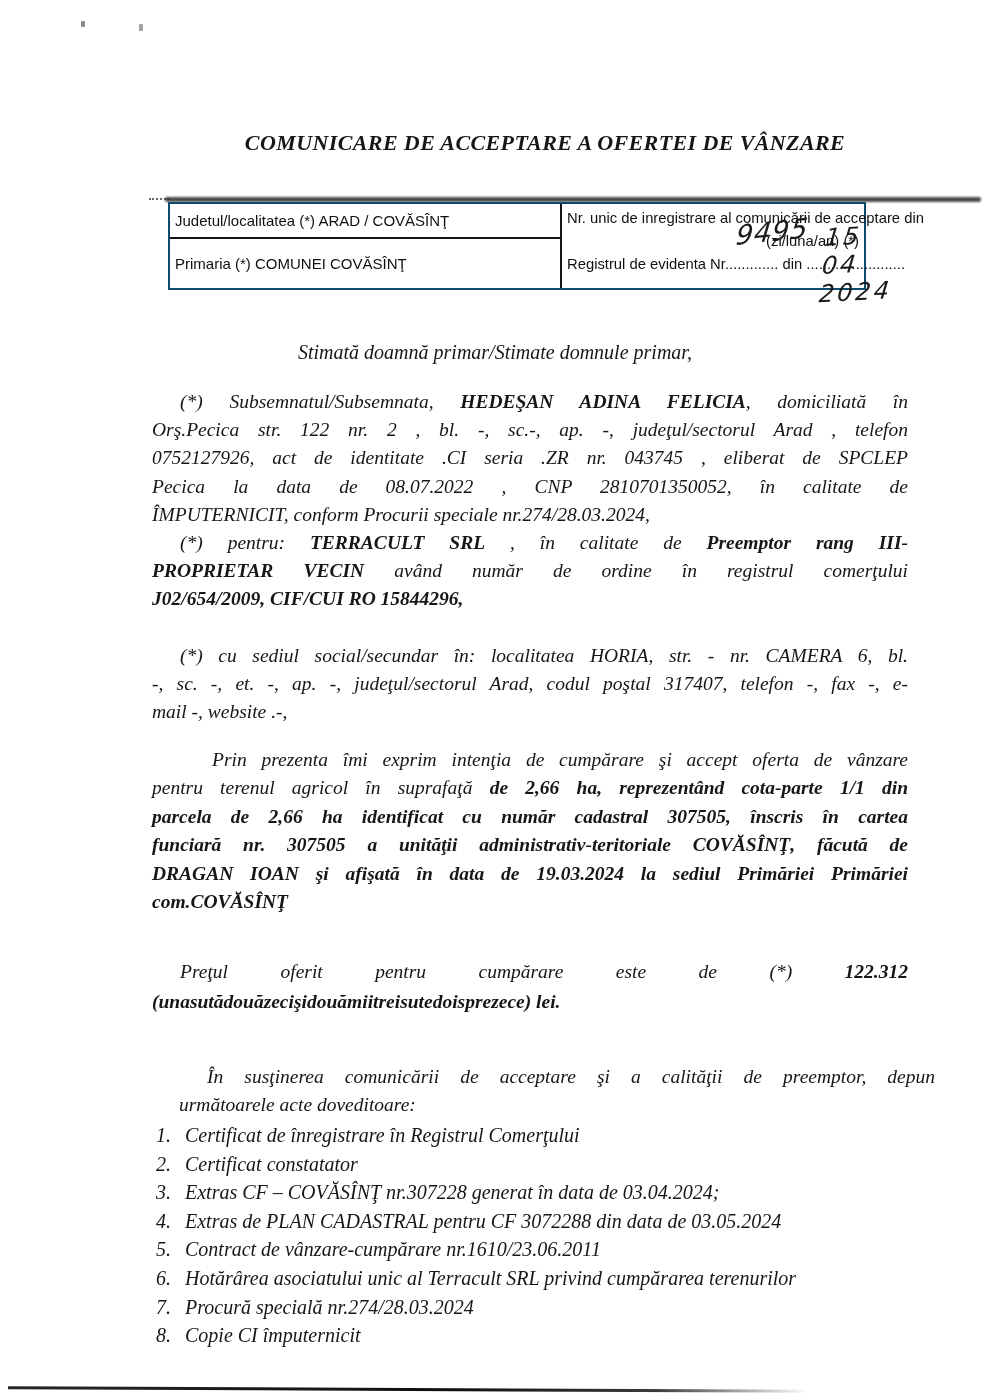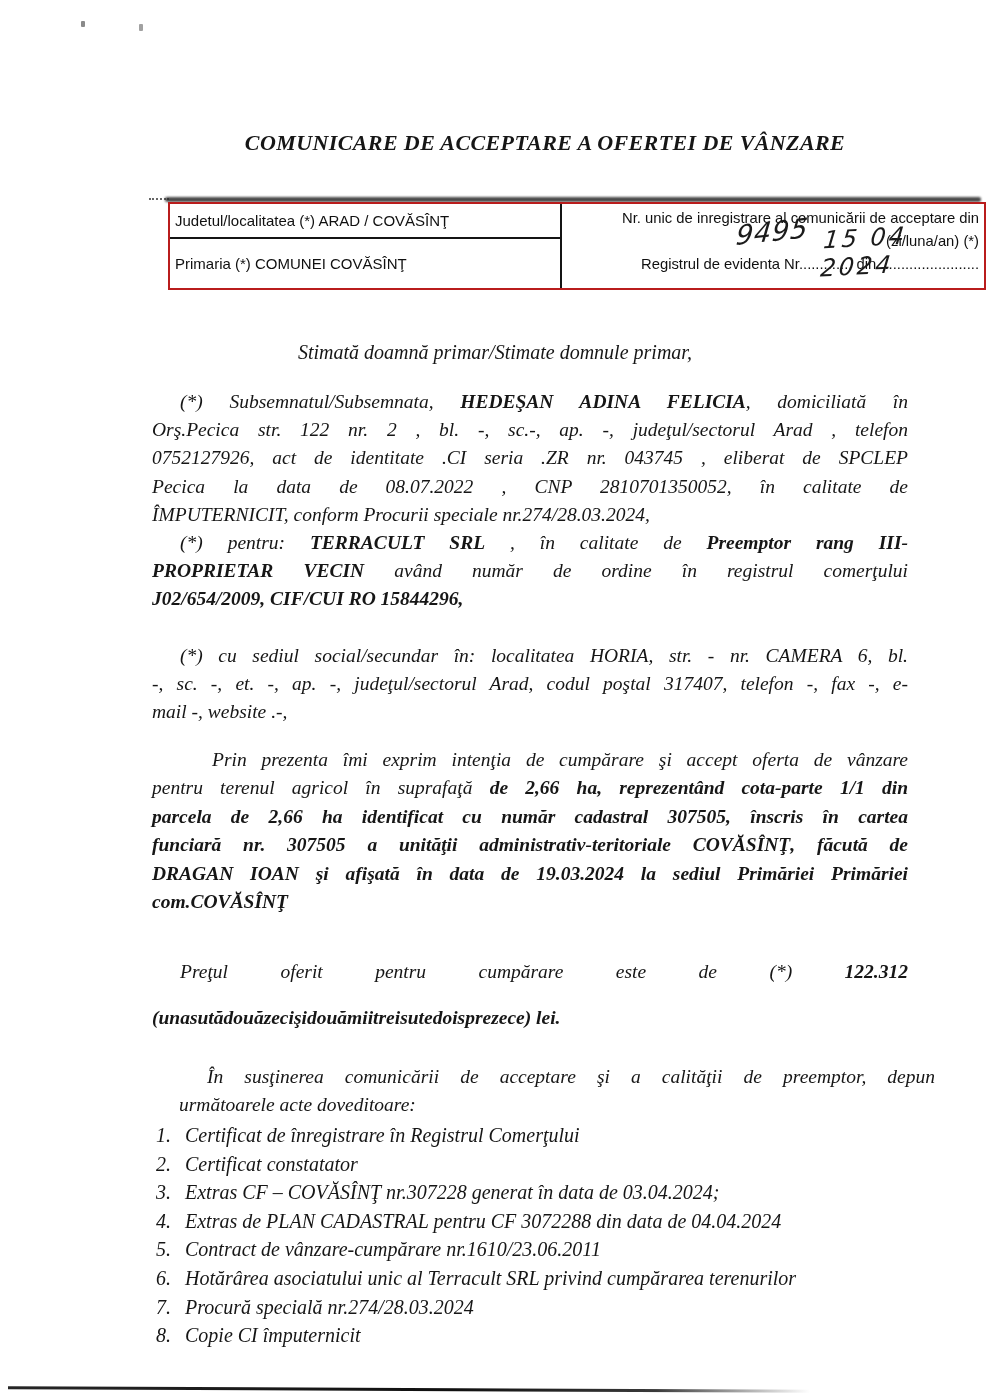--- a/index.html
+++ b/index.html
@@ -17,22 +17,22 @@
     position:absolute; top:130px; left:0; width:990px; box-sizing:border-box;
     padding-left:36px; text-align:center; font-size:22px; font-weight:700;
     font-style:italic; letter-spacing:.4px;margin-left:32px;
   }
 
   .predots { position:absolute; left:149px; top:198px; width:20px; border-top:2px dotted #666; }
   .smudge  { position:absolute; left:165px; top:197px; width:816px; height:5px;
              background:#2b2b2b; filter:blur(1.1px); border-radius:2px; opacity:.85; }
 
   .htable {
-    position:absolute; left:168px; top:202px; width:818px; height:88px;
-    border:2px solid #b91c1c; box-sizing:border-box;
+    position:absolute; left:168px; top:202px; width:698px; height:88px;
+    border:2px solid #0c4a6e; box-sizing:border-box;
     font-family:"Liberation Sans", sans-serif; font-size:15px; color:#101010;
   }
   .lcol { position:absolute; left:0; top:0; width:392px; height:100%;
           border-right:2px solid #141414; box-sizing:border-box; }
   .lrow1 { height:35px; border-bottom:2px solid #141414; box-sizing:border-box;
            display:flex; align-items:center; padding:0 5px; white-space:nowrap; }
   .lrow2 { height:49px; display:flex; align-items:center; padding:0 5px; white-space:nowrap; }
   .rcol { position:absolute; left:392px; top:0; right:0; bottom:0;
           padding:3px 5px; box-sizing:border-box; line-height:23px; font-size:14.8px;text-align:right; }
   .rcol .nowrap { white-space:nowrap; display:block; }
@@ -51,21 +51,21 @@
   .line.ind  { padding-left:28px; box-sizing:border-box; }
   .line.ind2 { padding-left:60px; box-sizing:border-box; }
   .b { font-weight:700; }
 
   #p1 { top:388px; }
   #p2 { top:642px; }
   #p3 { top:746px; line-height:28.4px; }
 
   #price { top:958px; }
   .price-l1 { display:flex; justify-content:space-between; padding-left:28px; line-height:28.2px;gap:41px; }
-  .price-l2 { font-weight:700; line-height:28.2px; margin-top:18px; }
+  .price-l2 { font-weight:700; line-height:28.2px; margin-top:2px; }
 
   #closing { top:1063px;margin-left:27px; }
   #doclist { top:1121px; font-size:20px; }
   .litem { display:flex; line-height:28.6px; }
   .lnum  { width:33px; box-sizing:border-box; padding-left:4px; }
   .ltext { flex:1; }
 
   .scanline { position:absolute; left:8px; top:1388px; width:810px; height:3px;
               transform:rotate(.25deg);
               background:linear-gradient(90deg,#262626 0%,#101010 55%,#3a3a3a 80%,rgba(40,40,40,0) 99%); }
@@ -156,21 +156,21 @@
     <div class="litem">
         <span class="lnum">2.</span>
         <span class="ltext">Certificat constatator</span>
       </div>
     <div class="litem">
         <span class="lnum">3.</span>
         <span class="ltext">Extras CF – COVĂSÎNŢ nr.307228 generat în data de 03.04.2024;</span>
       </div>
     <div class="litem">
         <span class="lnum">4.</span>
-        <span class="ltext">Extras de PLAN CADASTRAL pentru CF 3072288 din data de   04.04.2024</span>
+        <span class="ltext">Extras de PLAN CADASTRAL pentru CF 3072288 din data de   03.05.2024</span>
       </div>
     <div class="litem">
         <span class="lnum">5.</span>
         <span class="ltext">Contract de vânzare-cumpărare nr.1610/23.06.2011</span>
       </div>
     <div class="litem">
         <span class="lnum">6.</span>
         <span class="ltext">Hotărârea asociatului unic al Terracult SRL privind cumpărarea terenurilor</span>
       </div>
     <div class="litem">

